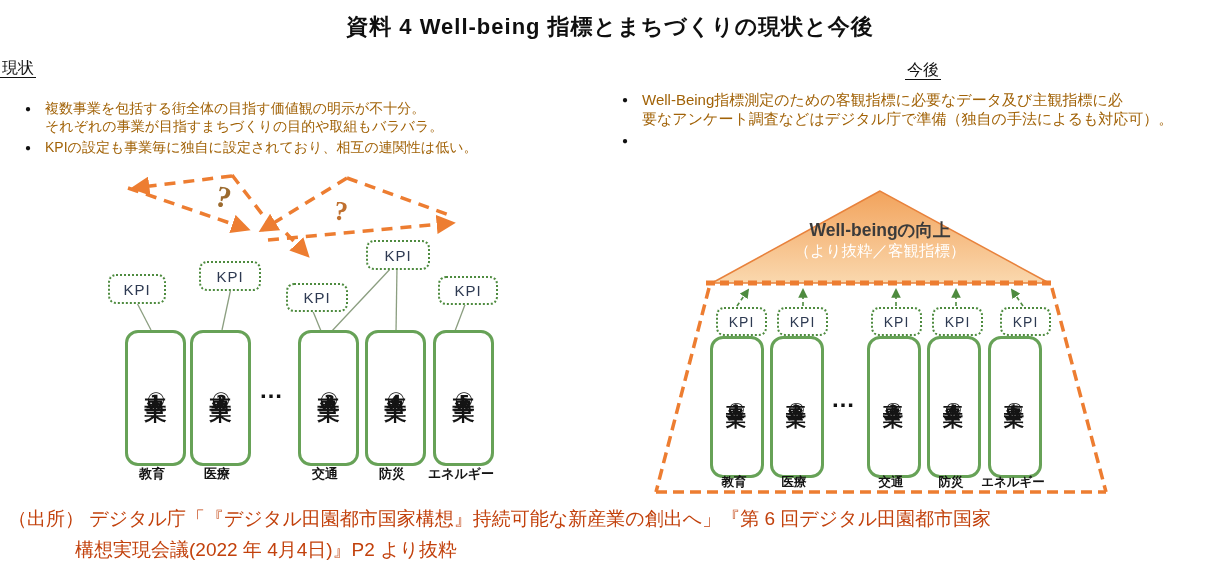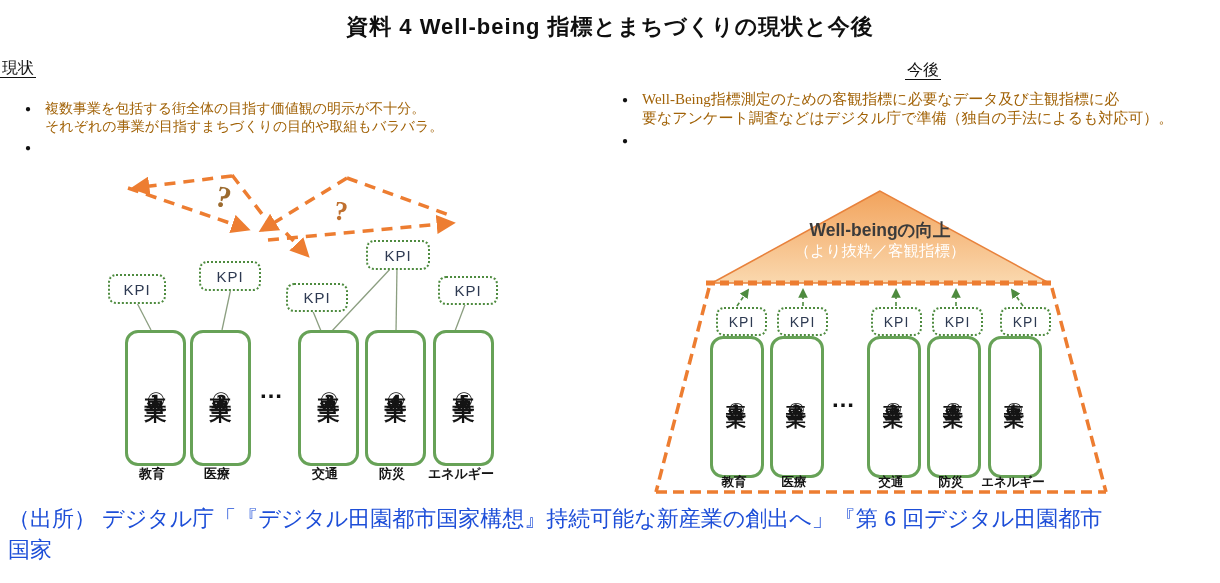--- a/index.html
+++ b/index.html
@@ -20,21 +20,21 @@
   .heading-current{top:58px;left:0;width:620px;}
   .heading-future{top:60px;left:623px;width:600px;text-align:center;}
   
   .bullets{display:block;}
   .bullet{display:flex;align-items:flex-start;margin-bottom:3px;}
   .bullet .dot{flex:0 0 20px;font-size:10px;line-height:18px;padding-top:1px;color:#111;}
   .bullet .txt{white-space:pre-line;color:#a16207;}
   .bullets-current{top:99px;left:25px;width:470px;font-size:14px;}
   .bullets-current .txt{line-height:18px;}
   .bullets-future{top:90px;left:622px;width:592px;font-size:15px;}
-  .bullets-future .txt{line-height:19px;font-family:Liberation Serif, serif;}
+  .bullets-future .txt{line-height:19px;}
   
   .kpi{
     border:2.5px dotted #4E8B3F;border-radius:8px;background:#fff;
     display:flex;align-items:center;justify-content:center;
     font-size:15px;color:#2E3A52;font-weight:500;letter-spacing:1px;
   }
   .kpi.small{font-size:14px;}
   
   .jbox{
     border:3px solid #67A257;border-radius:13px;background:#fff;
@@ -52,21 +52,21 @@
   
   .qmark{font-size:30px;font-weight:700;font-family:"Liberation Serif","DejaVu Serif",serif;}
   .qmark-1{top:180px;left:216px;color:#9C6B2F;transform:rotate(14deg);}
   .qmark-2{top:196px;left:334px;color:#C0702F;font-size:27px;transform:rotate(8deg);}
   
   .roof-title{top:218px;left:760px;width:240px;text-align:center;
     font-size:17.5px;font-weight:700;color:#3b3b3b;}
   .roof-subtitle{top:241px;left:760px;width:240px;text-align:center;
     font-size:15.5px;color:#ffffff;}
   
-  .source{top:503px;left:8px;width:1100px;font-size:22px;line-height:31px;color:#1d4ed8;}
+  .source{top:503px;left:8px;width:1100px;font-size:19px;line-height:31px;color:#c2410c;}
   .source .l2{margin-left:67px;}
   svg.underlay{position:absolute;top:0;left:0;}
 </style>
 </head>
 <body>
 
 <svg class="underlay" width="1220" height="583" viewBox="0 0 1220 583">
   <defs>
     <marker id="mo" viewBox="0 0 10 10" refX="8" refY="5" markerWidth="5.5" markerHeight="5.5" orient="auto-start-reverse">
       <path d="M0,0 L10,5 L0,10 z" fill="#ED7D31"></path>
@@ -129,20 +129,21 @@
 </div>
 
 <div class="abs bullets bullets-current">
   <div class="bullet">
     <span class="dot">●</span>
     <span class="txt">複数事業を包括する街全体の目指す価値観の明示が不十分。
 それぞれの事業が目指すまちづくりの目的や取組もバラバラ。</span>
   </div>
   <div class="bullet">
     <span class="dot">●</span>
+    <span class="txt">KPIの設定も事業毎に独自に設定されており、相互の連関性は低い。</span>
   </div>
 </div>
 
 <div class="abs bullets bullets-future">
   <div class="bullet">
     <span class="dot">●</span>
     <span class="txt">Well-Being指標測定のための客観指標に必要なデータ及び主観指標に必
 要なアンケート調査などはデジタル庁で準備（独自の手法によるも対応可）。</span>
   </div>
   <div class="bullet">
@@ -209,13 +210,14 @@
 </div>
 
 <div class="abs cat" style="left:704px;top:474px;width:60px;font-size:12.5px;">教育</div>
 <div class="abs cat" style="left:764px;top:474px;width:60px;font-size:12.5px;">医療</div>
 <div class="abs cat" style="left:861px;top:474px;width:60px;font-size:12.5px;">交通</div>
 <div class="abs cat" style="left:921px;top:474px;width:60px;font-size:12.5px;">防災</div>
 <div class="abs cat" style="left:978px;top:474px;width:70px;font-size:12.5px;">エネルギー</div>
 
 <div class="abs source">
   <div class="l1">（出所） デジタル庁「『デジタル田園都市国家構想』持続可能な新産業の創出へ」『第 6 回デジタル田園都市国家</div>
+  <div class="l2">構想実現会議(2022 年 4月4日)』P2 より抜粋</div>
 </div>
 
 </body></html>

